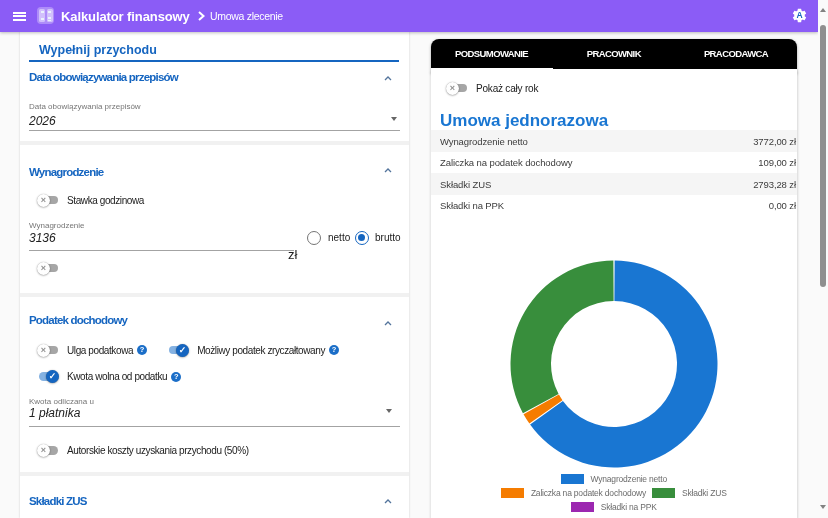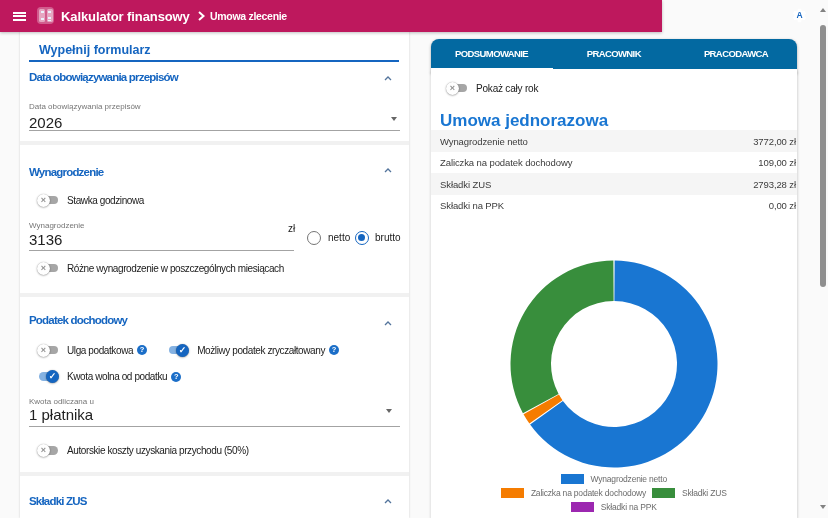--- a/index.html
+++ b/index.html
@@ -1,51 +1,51 @@
 <!DOCTYPE html>
 <html><head>
 <meta charset="utf-8">
 <style>
 * { margin:0; padding:0; box-sizing:border-box; }
 html,body { width:828px; height:518px; overflow:hidden; background:#fafafa;
   font-family:"Liberation Sans",sans-serif; position:relative; }
 .abs { position:absolute; }
 
 
-#appbar { position:absolute; left:0; top:0; width:662px; height:32px;
-  background:#be185d; box-shadow:0 1px 3px rgba(0,0,0,.25); z-index:10; }
+#appbar { position:absolute; left:0; top:0; width:818px; height:32px;
+  background:#8b5cf6; box-shadow:0 1px 3px rgba(0,0,0,.25); z-index:10; }
 #burger div { position:absolute; left:13px; width:13px; height:2px; background:#fff; }
 #logo { position:absolute; left:37px; top:7px; width:17px; height:17px;
   background:rgba(255,255,255,.30); border-radius:4px; }
 #logo .col { position:absolute; top:2px; width:6px; height:13px; border-radius:1.5px;
   background:rgba(255,255,255,.45); }
 #logo .m { position:absolute; background:#eaf2fc; }
 #apptitle { position:absolute; left:61px; top:8.5px; font-size:13px; font-weight:bold;
   color:#fff; letter-spacing:-.1px; }
-#crumb { position:absolute; left:210px; top:10px; font-size:10.5px; font-weight:bold; color:#fff; letter-spacing:-.3px; }
+#crumb { position:absolute; left:210px; top:10px; font-size:10.5px; font-weight:normal; color:#fff; letter-spacing:-.3px; }
 
 
 #sbar { position:absolute; right:0; top:0; width:10px; height:518px; background:#fafafa; z-index:20; }
 #sbar .thumb { position:absolute; left:1.5px; top:25px; width:6.5px; height:262px;
   background:#8f8f8f; border-radius:3px; }
 #sbar .up { position:absolute; left:2px; top:8px; width:0; height:0;
   border-left:3px solid transparent; border-right:3px solid transparent;
   border-bottom:4.5px solid #828282; }
 #sbar .dn { position:absolute; left:2px; top:505px; width:0; height:0;
   border-left:3px solid transparent; border-right:3px solid transparent;
   border-top:4.5px solid #828282; }
 
 
 #lcard { position:absolute; left:20px; top:31px; width:389px; height:487px;
   background:#fff; box-shadow:0 0 2px rgba(0,0,0,.18); }
 .h1 { position:absolute; left:19px; font-size:12.5px; font-weight:bold; color:#1565c0; letter-spacing:0; }
 .hrule { position:absolute; left:9px; right:10px; height:1.5px; background:#1565c0; }
 .sect { position:absolute; left:9px; font-size:11.5px; font-weight:bold; color:#1565c0; letter-spacing:-.8px; }
 .flabel { position:absolute; left:9px; font-size:8px; color:#757575; }
-.fval { position:absolute; left:9px; font-size:15px; color:#212121; }
+.fval { position:absolute; left:9px; font-size:12px; color:#212121;font-style:italic; }
 .funder { position:absolute; left:9px; height:1px; background:#a3a3a3; }
 .selcaret { position:absolute; width:0; height:0; border-left:3.5px solid transparent;
   border-right:3.5px solid transparent; border-top:4.5px solid #666; }
 .divider { position:absolute; left:0; right:0; height:4px; background:#f1f1f1; }
 .tlabel { font-size:10px; color:#212121; letter-spacing:-.4px; white-space:nowrap; }
 
 
 .sw { position:relative; width:22px; height:14px; display:inline-block; flex:0 0 auto; }
 .sw .track { position:absolute; left:2px; top:2.5px; width:19px; height:8.5px; border-radius:4.5px; background:#a6a6a6; }
 .sw .thumb { position:absolute; top:.5px; width:13px; height:13px; border-radius:50%;
@@ -60,21 +60,21 @@
   font-size:7.5px; font-weight:bold; text-align:center; line-height:10px; margin-left:4px; flex:0 0 auto; }
 
 
 .radio { position:absolute; width:14px; height:14px; border-radius:50%; border:1.5px solid #757575; background:#fff; }
 .radio.sel { border-color:#1565c0; }
 .radio.sel i { position:absolute; left:2px; top:2px; width:7px; height:7px; border-radius:50%; background:#1565c0; display:block; }
 .rlabel { position:absolute; font-size:10px; color:#212121; }
 
 
 #tabs { position:absolute; left:430.5px; top:39px; width:366.5px; height:34px;
-  background:#0369a1; border-radius:8px 8px 0 0; box-shadow:0 1px 3px rgba(0,0,0,.35); }
+  background:#000000; border-radius:8px 8px 0 0; box-shadow:0 1px 3px rgba(0,0,0,.35); }
 #tabs .tab { position:absolute; top:0; height:30px; width:122.2px; color:#fff;
   font-size:9.5px; font-weight:bold; letter-spacing:-.6px; text-align:center; line-height:30px; }
 #tabs .ind { position:absolute; left:0; bottom:0; width:122.2px; height:5.5px; background:#fff; }
 #rcard { position:absolute; left:430.5px; top:69px; width:366.5px; height:449px;
   background:#fff; box-shadow:2px 2px 2px -1px rgba(0,0,0,.14), -2px 2px 2px -1px rgba(0,0,0,.1); }
 #rcard .rtitle { position:absolute; left:9.5px; top:42px; font-size:17px; font-weight:bold; color:#1976d2; }
 .row { position:absolute; left:0; width:366.5px; height:21.5px; font-size:9.5px; color:#3c3c3c; letter-spacing:-.1px; }
 .row .l { position:absolute; left:9.5px; top:5.5px; }
 .row .r { position:absolute; right:1px; top:5.5px; }
 .row.g { background:#f5f5f5; }
@@ -117,21 +117,21 @@
   </svg>
 </div>
 
 <div id="sbar">
     <div class="up"></div>
     <div class="thumb"></div>
     <div class="dn"></div>
   </div>
 
 <div id="lcard">
-  <div class="h1" style="top:12px">Wypełnij formularz</div>
+  <div class="h1" style="top:12px">Wypełnij przychodu</div>
   <div class="hrule" style="top:29px"></div>
 
   <div class="sect" style="top:39.5px">Data obowiązywania przepisów</div>
   <svg class="abs" style="left:364px;top:45px" width="8" height="5" viewBox="0 0 8 5">
       <path d="M1 4 L4 1 L7 4" stroke="#53749c" stroke-width="1.3" fill="none"></path>
     </svg>
   <div class="flabel" style="top:71px">Data obowiązywania przepisów</div>
   <div class="fval" style="top:83px">2026</div>
   <div class="funder" style="top:98.5px;width:371px"></div>
   <div class="selcaret" style="left:371px;top:86px"></div>
@@ -147,34 +147,33 @@
     <span class="sw off">
         <span class="track"></span>
         <span class="thumb">×</span>
       </span>
     <span class="txt tlabel">Stawka godzinowa</span>
   </div>
 
   <div class="flabel" style="top:190px">Wynagrodzenie</div>
   <div class="fval" style="top:199.5px">3136</div>
   <div class="funder" style="top:219px;width:265px"></div>
-  <div style="position:absolute;left:268px;top:192px;font-size:10px;color:#212121">zł</div>
+  <div style="position:absolute;left:268px;top:216px;font-size:13px;color:#212121">zł</div>
   <div class="radio" style="left:287px;top:199.5px"></div>
   <div class="rlabel" style="left:308px;top:200.5px">netto</div>
   <div class="radio sel" style="left:334.5px;top:199.5px">
       <i></i>
     </div>
   <div class="rlabel" style="left:355px;top:200.5px">brutto</div>
 
   <div class="trow" style="left:17px;top:230px">
     <span class="sw off">
         <span class="track"></span>
         <span class="thumb">×</span>
       </span>
-    <span class="txt tlabel">Różne wynagrodzenie w poszczególnych miesiącach</span>
   </div>
 
   <div class="divider" style="top:261.5px"></div>
 
   <div class="sect" style="top:283px">Podatek dochodowy</div>
   <svg class="abs" style="left:364px;top:290px" width="8" height="5" viewBox="0 0 8 5">
       <path d="M1 4 L4 1 L7 4" stroke="#53749c" stroke-width="1.3" fill="none"></path>
     </svg>
 
   <div class="trow" style="left:17px;top:312px">

